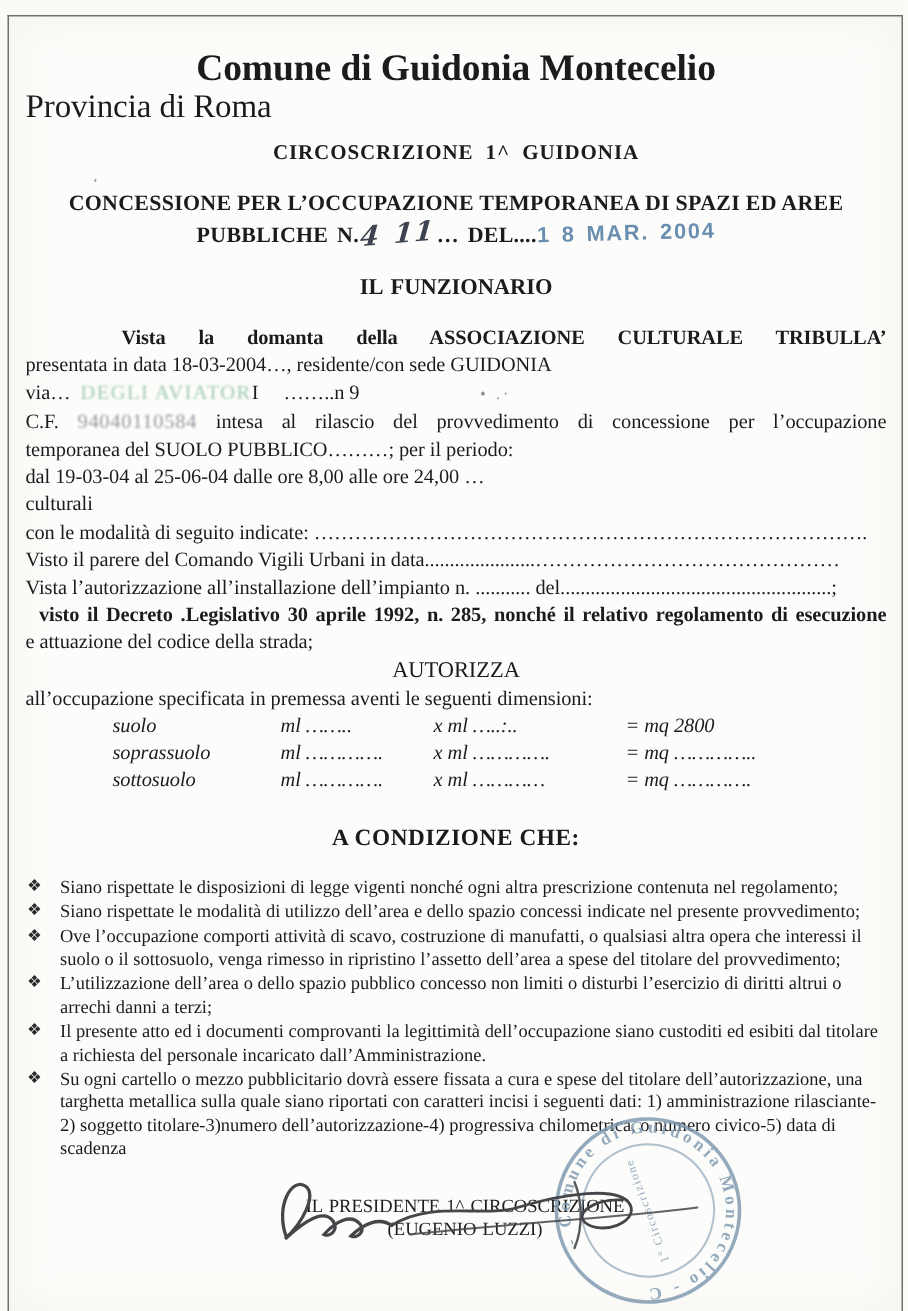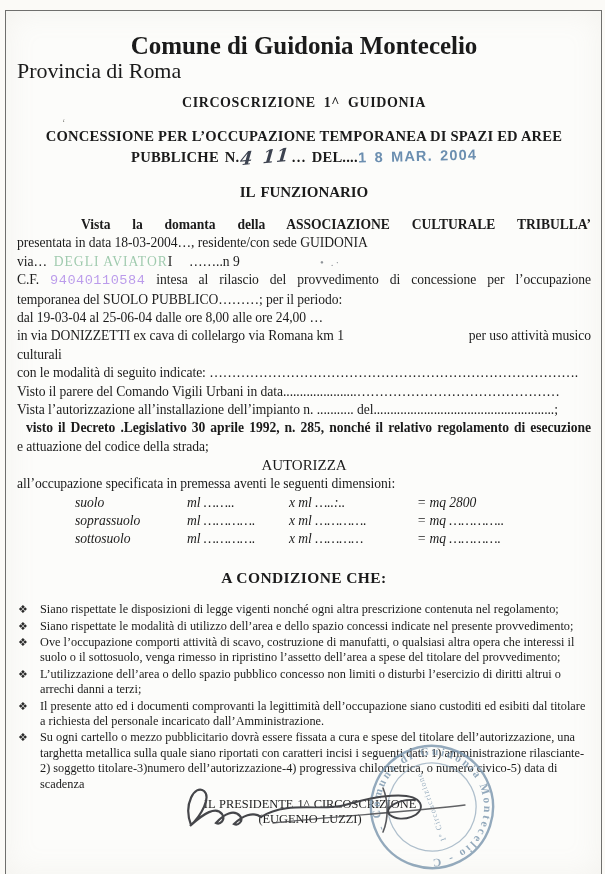--- a/index.html
+++ b/index.html
@@ -36,21 +36,21 @@
     display:inline-block;font-family:"Liberation Sans","DejaVu Sans",sans-serif;font-weight:bold;
     font-size:14.5px;color:#5c83a8;letter-spacing:1.2px;word-spacing:2px;
     transform:rotate(-1.5deg);position:relative;top:-1px;opacity:.9;
   }
   .funz-h{font-size:15px;line-height:18px;font-weight:bold;text-align:center;margin-top:15px;word-spacing:2px;}
   .para{margin-top:15px;}
   .jline{text-align:justify;text-align-last:justify;}
   .vista{font-weight:bold;padding-left:64px;}
   .ln{white-space:nowrap;}
   .faded-via{color:#15803d;opacity:.4;filter:blur(.7px);letter-spacing:1px;}
-  .faded-cf{color:#6d28d9;opacity:.45;filter:blur(.7px);letter-spacing:.5px;font-family:Liberation Mono, monospace;}
+  .faded-cf{color:#0f172a;opacity:.45;filter:blur(.7px);letter-spacing:.5px;}
   .split{display:flex;justify-content:space-between;white-space:nowrap;}
   .aut-h{font-weight:normal;font-size:15px;text-align:center;line-height:19px;word-spacing:1px;}
   .dimrow{display:flex;white-space:nowrap;line-height:18px;font-style:italic;}
   .dimrow .lab{width:112px;padding-left:58px;}
   .dimrow .ml{width:102px;}
   .dimrow .xml{width:128px;}
   .cond-h{font-weight:bold;font-size:15.5px;text-align:center;margin:21px 0 15px 0;letter-spacing:.4px;}
   .bullets{font-size:12.3px;line-height:15.4px;letter-spacing:0;}
   .bullet{display:flex;margin-bottom:1px;}
   .bullet .dia{width:22px;flex:0 0 22px;font-size:11px;color:#2a2a2a;padding-left:1px;}
@@ -84,24 +84,20 @@
 
   <div class="funz-h">IL FUNZIONARIO</div>
 
   <div class="para">
     <div class="jline vista">Vista la domanta della ASSOCIAZIONE CULTURALE TRIBULLA’</div>
     <div class="ln">presentata in data 18-03-2004…, residente/con sede  GUIDONIA</div>
     <div class="ln"><span>via…</span>&nbsp;&nbsp;<span class="faded-via">DEGLI AVIATOR</span><span>I</span>&nbsp;&nbsp;&nbsp;&nbsp;&nbsp;<span>……..n 9</span>&nbsp;&nbsp;&nbsp;&nbsp;&nbsp;&nbsp;&nbsp;&nbsp;&nbsp;&nbsp;&nbsp;&nbsp;&nbsp;&nbsp;&nbsp;&nbsp;&nbsp;&nbsp;&nbsp;&nbsp;&nbsp;&nbsp;&nbsp;&nbsp;<span class="dotnoise">• .·</span></div>
     <div class="jline"><span>C.F.</span> <span class="faded-cf">94040110584</span> <span>intesa al rilascio del provvedimento di concessione per l’occupazione</span></div>
     <div class="ln">temporanea del  SUOLO PUBBLICO………; per il periodo:</div>
     <div class="ln">dal 19-03-04  al 25-06-04   dalle ore 8,00 alle ore 24,00 …</div>
-    <div class="split">
-        <span>in via DONIZZETTI ex cava di collelargo via Romana km  1</span>
-        <span>per uso   attività musico</span>
-      </div>
     <div class="ln">culturali</div>
     <div class="ln">con le modalità di seguito indicate: ……………………………………………………………………….</div>
     <div class="ln">Visto il parere del Comando Vigili Urbani in data......................………………………………………</div>
     <div class="ln">Vista l’autorizzazione all’installazione dell’impianto n. ...........   del......................................................;</div>
     <div class="jline" style="padding-left:9px;font-weight:bold;">visto il Decreto .Legislativo  30 aprile 1992, n. 285, nonché il relativo regolamento di esecuzione</div>
     <div class="ln">e attuazione del codice della strada;</div>
   </div>
 
   <div class="aut-h">AUTORIZZA</div>
   <div class="ln">all’occupazione specificata in premessa aventi le seguenti dimensioni:</div>

